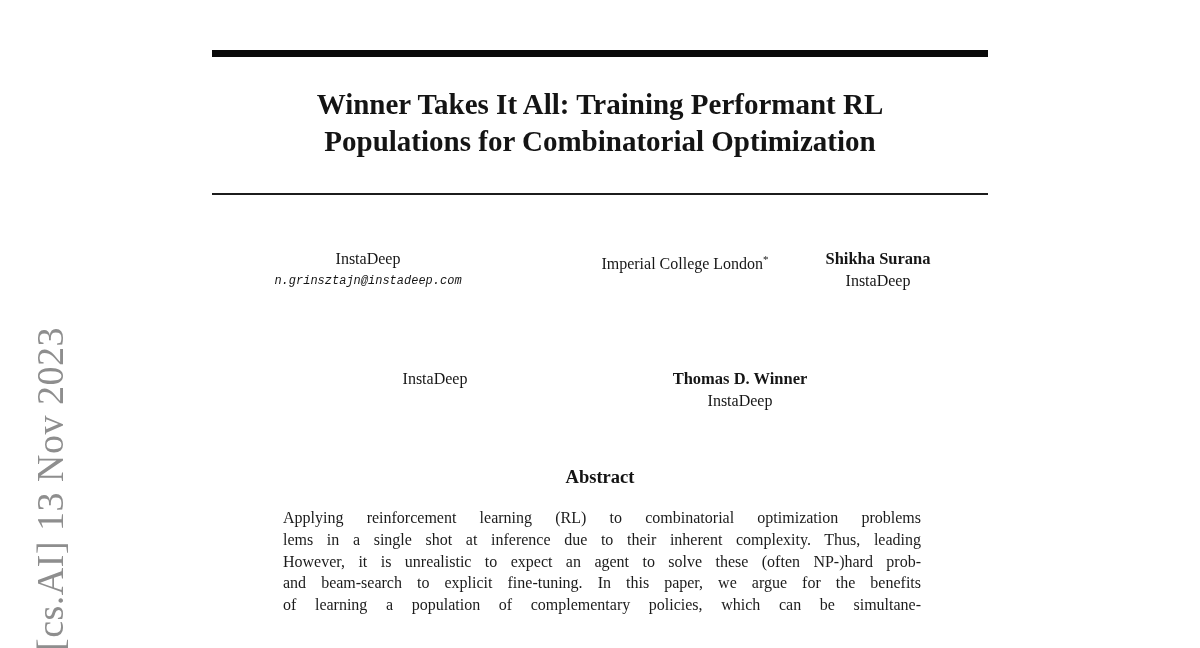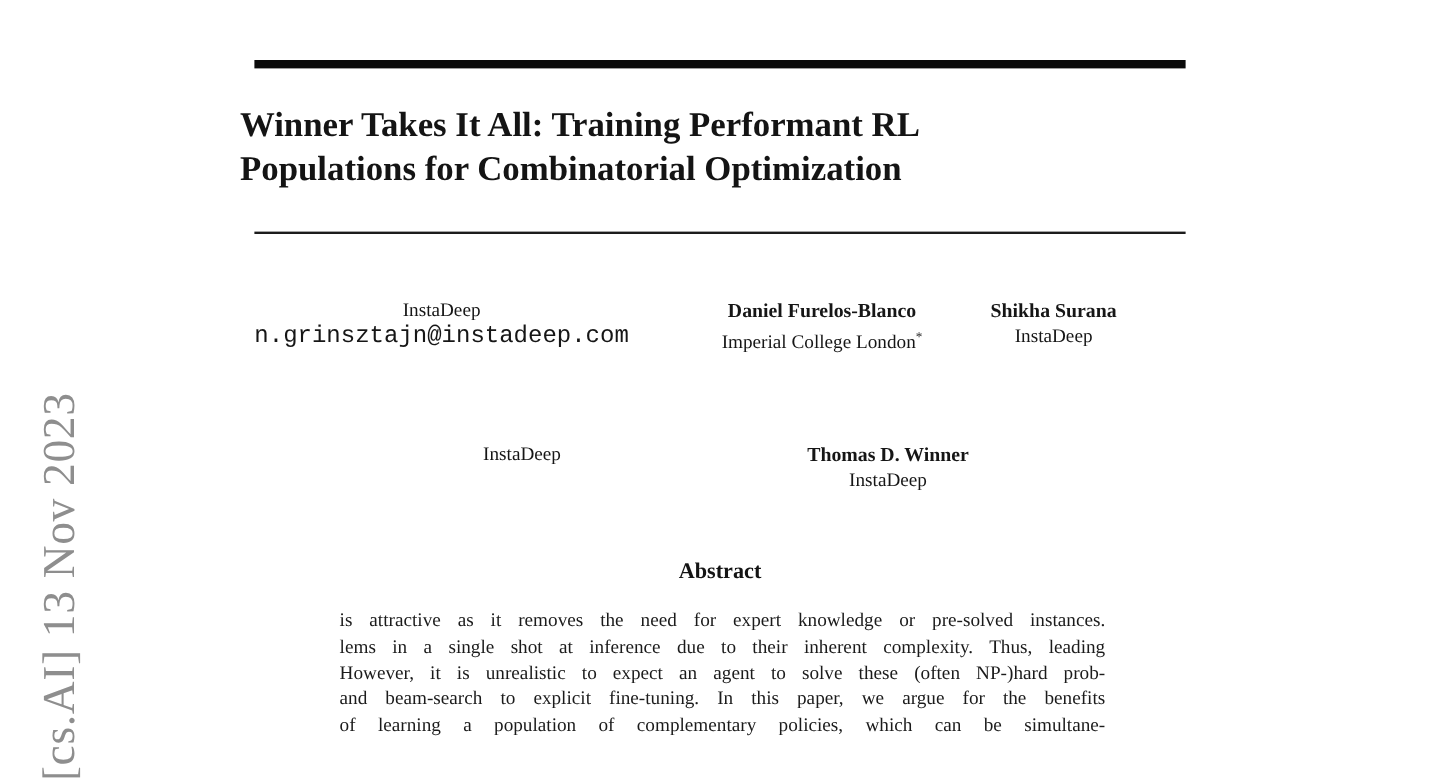--- a/index.html
+++ b/index.html
@@ -45,20 +45,21 @@
     width: 776px;
     height: 2px;
     background: #1c1c1c;
   }
 
   .paper-title {
     position: absolute;
     left: 200px;
     top: 86px;
     width: 800px;
+    text-align: center;
     font-weight: bold;
     font-size: 29px;
     line-height: 37px;
     color: #141414;
   }
 
   .author-col {
     position: absolute;
     width: 320px;
     text-align: center;
@@ -70,22 +71,23 @@
     font-size: 16.5px;
   }
   .author-affil {
     font-size: 16px;
   }
   .author-affil sup {
     font-size: 11px;
   }
   .author-email {
     font-family: "Liberation Mono", monospace;
-    font-size: 20px;
+    font-size: 12px;
     letter-spacing: 0px;
+    font-style: italic;
   }
 
   
   .col-a1 { left: 208px; top: 248px; }
   .col-a2 { left: 525px; top: 248px; }
   .col-a3 { left: 718px; top: 248px; }
   
   .col-b1 { left: 275px; top: 368px; }
   .col-b2 { left: 580px; top: 368px; }
 
@@ -129,39 +131,38 @@
   <div>Winner Takes It All: Training Performant RL</div>
   <div>Populations for Combinatorial Optimization</div>
 </div>
 
 <div class="author-col col-a1">
   <div class="author-affil">InstaDeep</div>
   <div class="author-email">n.grinsztajn@instadeep.com</div>
 </div>
 
 <div class="author-col col-a2">
-  <div class="author-name">Daniel Furelos-Blanco</div>
   <div class="author-affil"><span>Imperial College London</span><sup>*</sup></div>
 </div>
 
 <div class="author-col col-a3">
   <div class="author-name">Shikha Surana</div>
   <div class="author-affil">InstaDeep</div>
 </div>
 
 <div class="author-col col-b1">
   <div class="author-affil">InstaDeep</div>
 </div>
 
 <div class="author-col col-b2">
   <div class="author-name">Thomas D. Winner</div>
   <div class="author-affil">InstaDeep</div>
 </div>
 
 <div class="abstract-heading">Abstract</div>
 
 <div class="abstract-body">
-  <div class="abs-line">is attractive as it removes the need for expert knowledge or pre-solved instances.</div>
+  <div class="abs-line">Applying reinforcement learning (RL) to combinatorial optimization problems</div>
   <div class="abs-line">lems in a single shot at inference due to their inherent complexity. Thus, leading</div>
   <div class="abs-line">However, it is unrealistic to expect an agent to solve these (often NP-)hard prob-</div>
   <div class="abs-line">and beam-search to explicit fine-tuning. In this paper, we argue for the benefits</div>
   <div class="abs-line">of learning a population of complementary policies, which can be simultane-</div>
 </div>
 
 </body></html>

